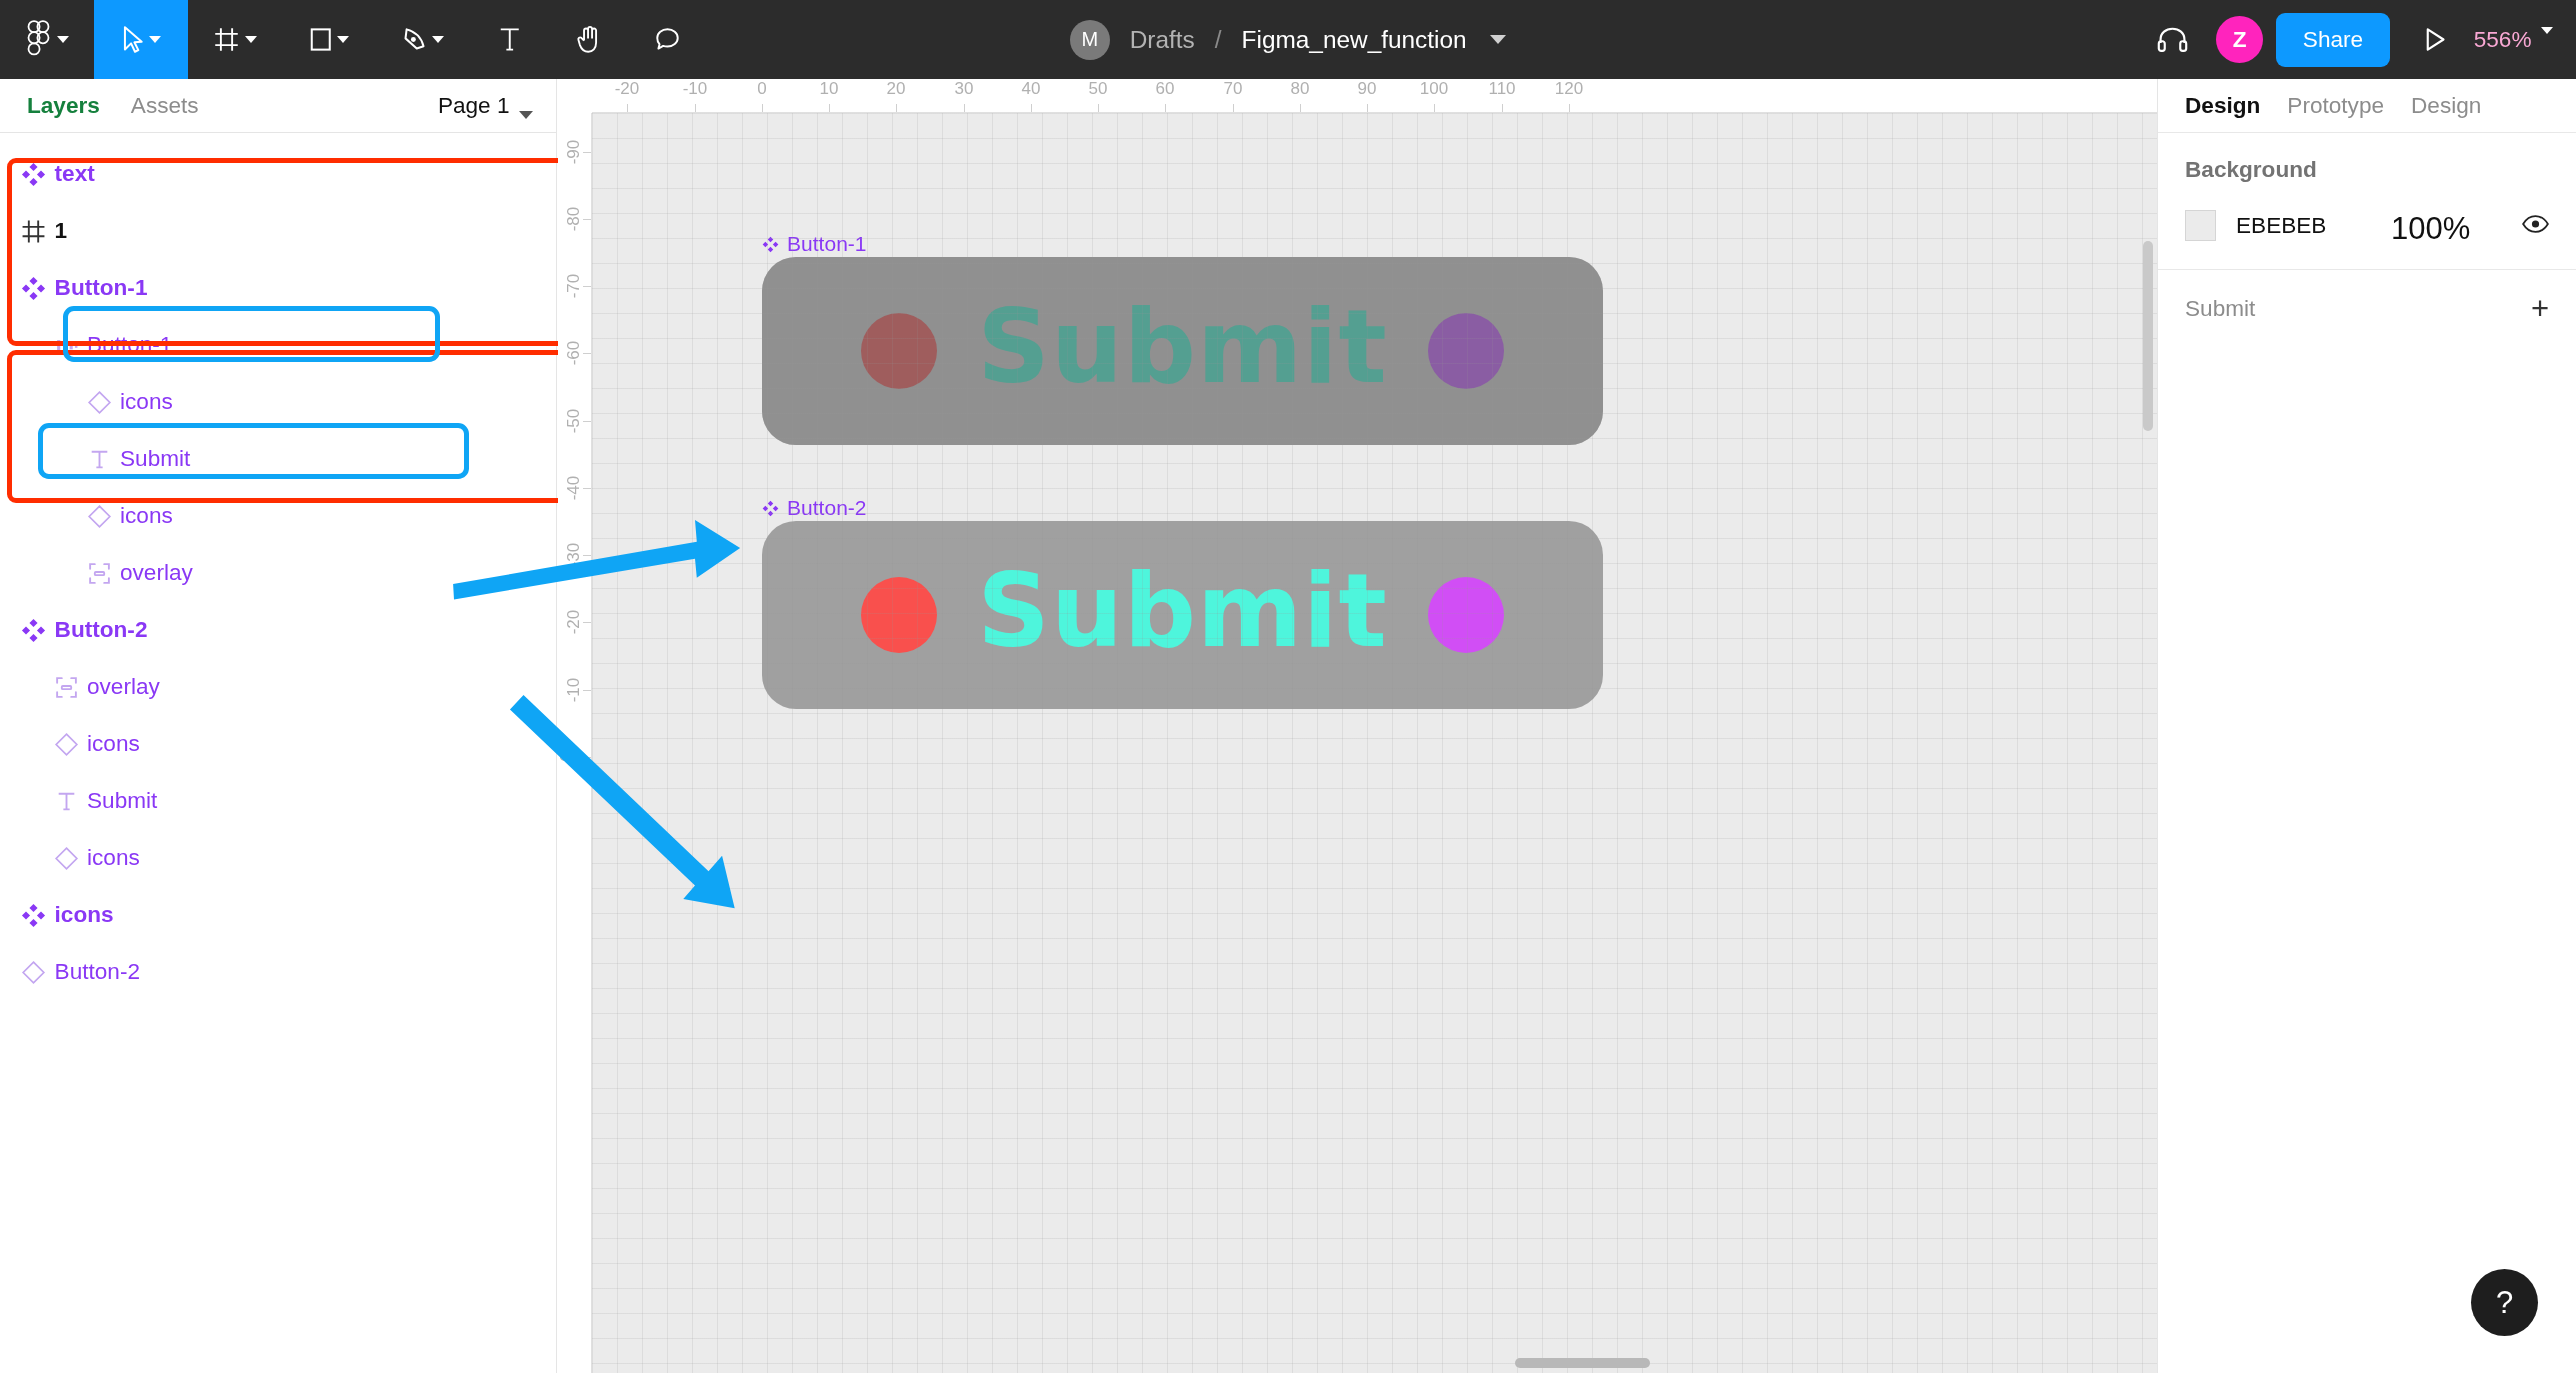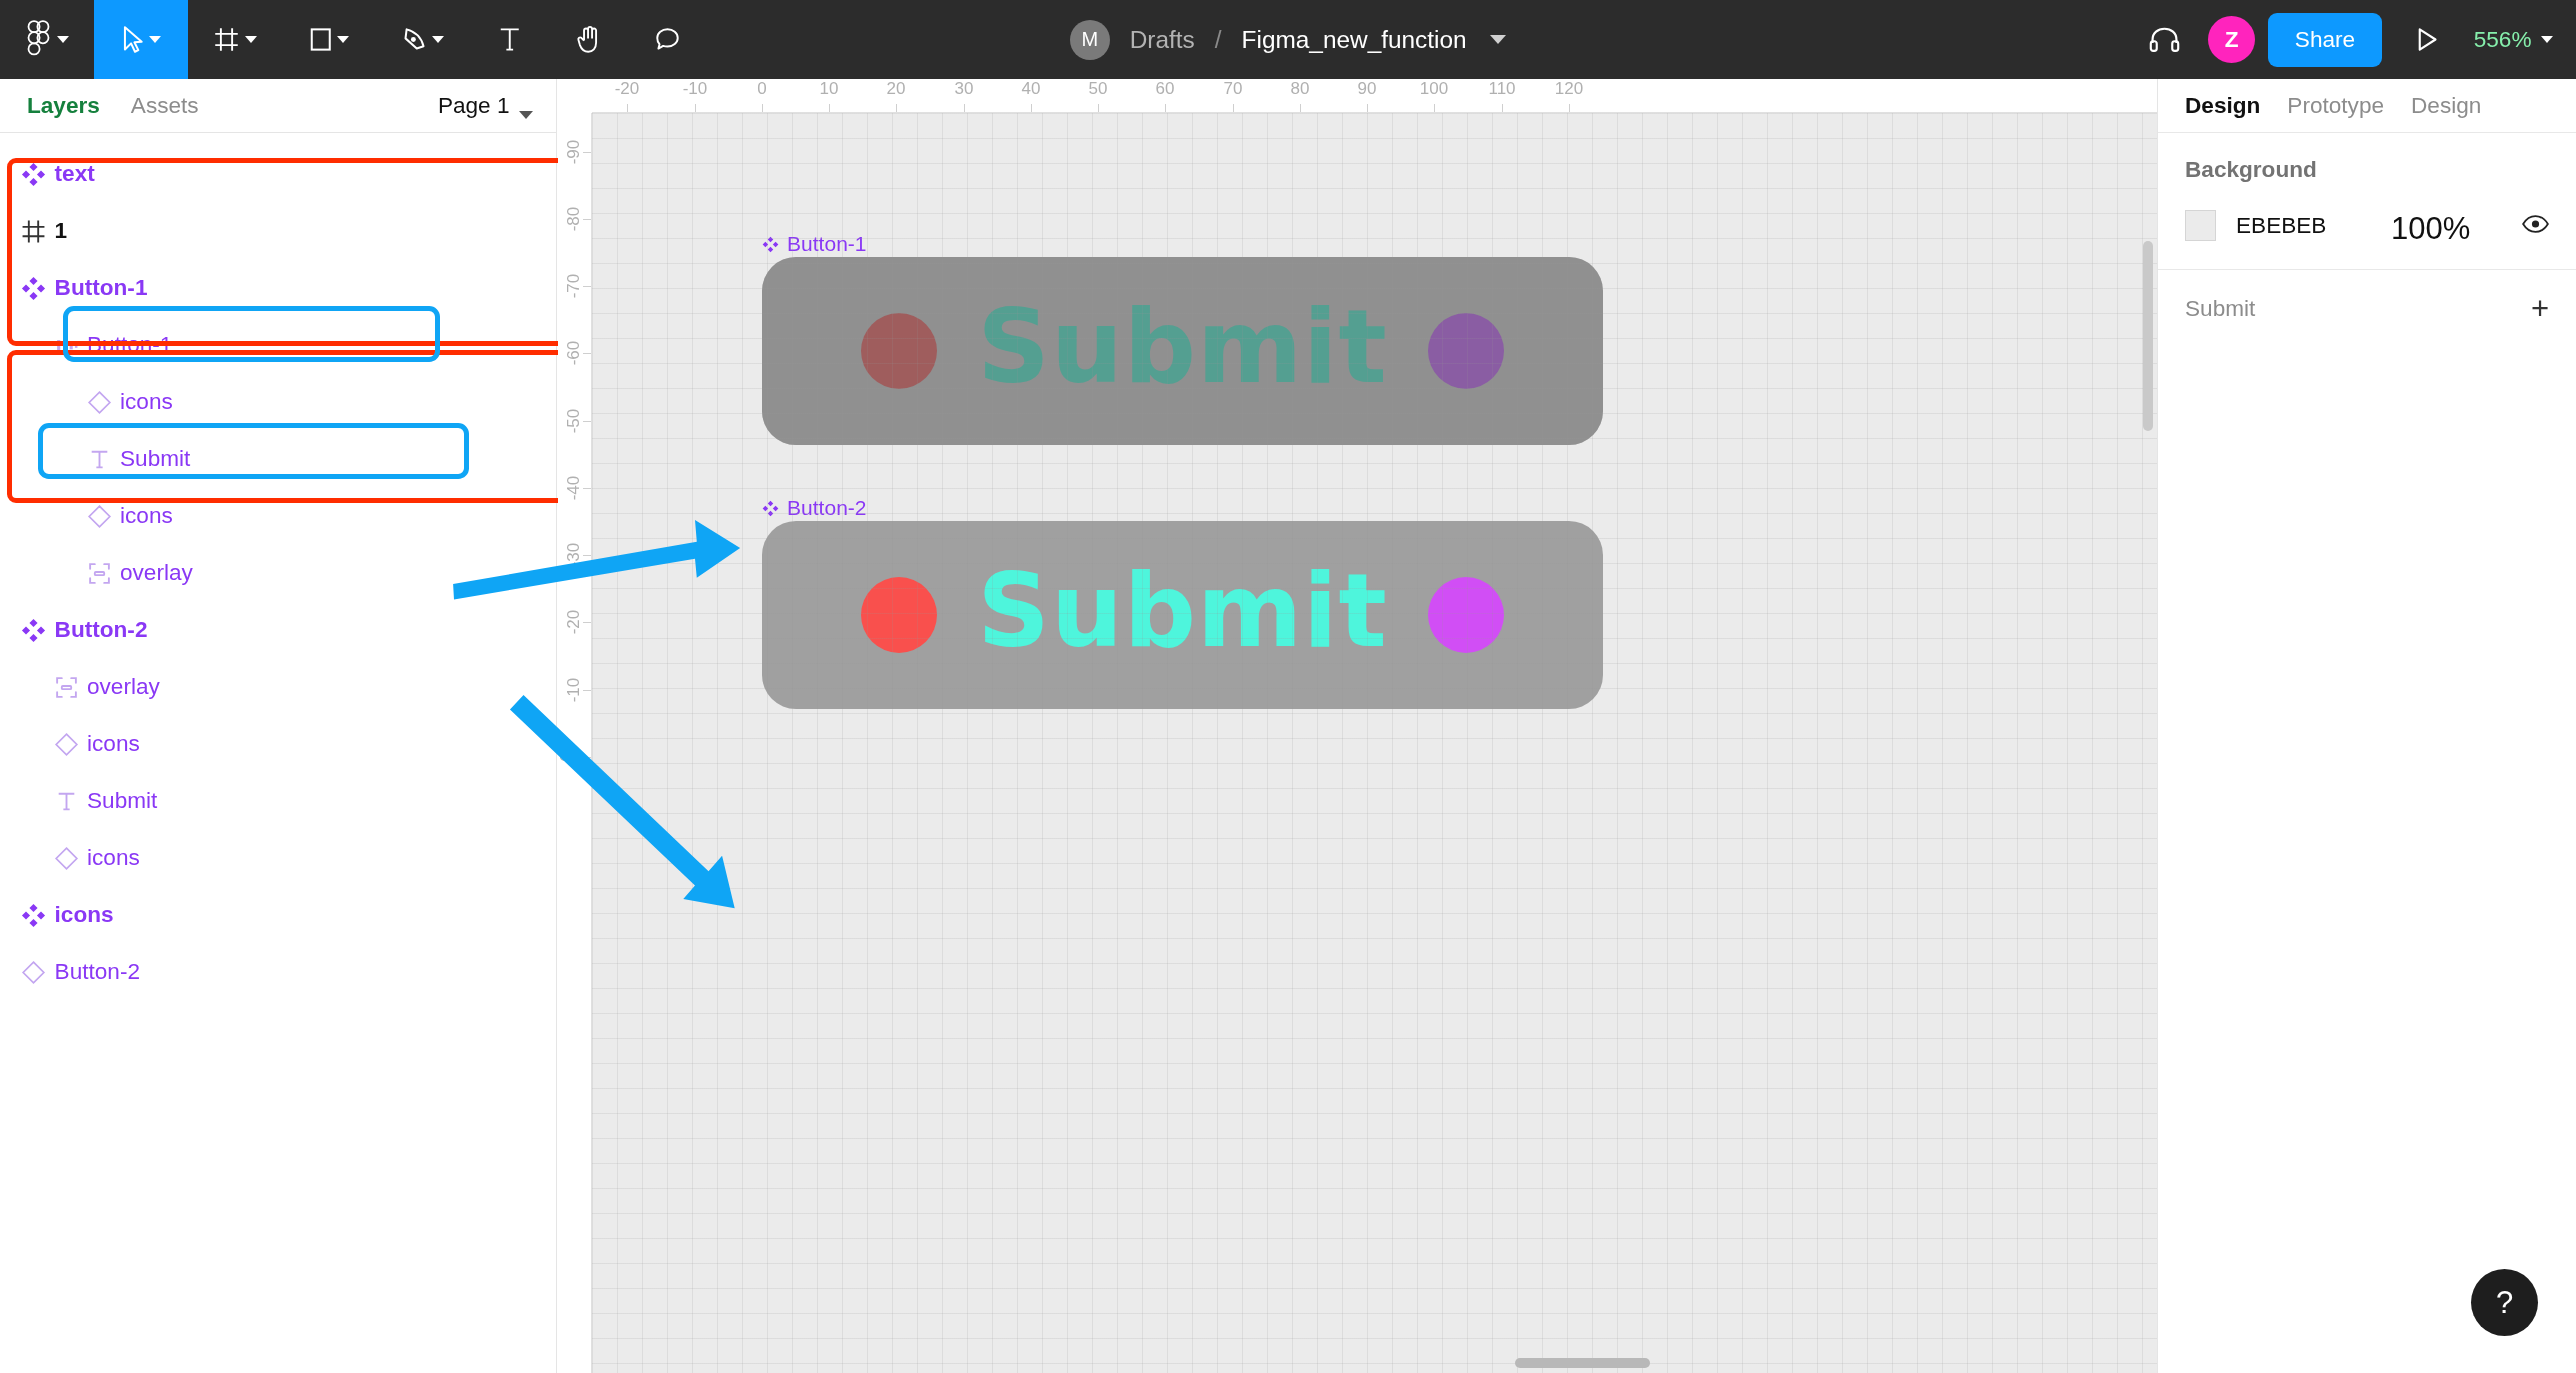--- a/index.html
+++ b/index.html
@@ -56,22 +56,22 @@
     width: 47px; height: 47px; border-radius: 50%;
     background: #ff24bd; color: #fff; font-size: 22.6px; font-weight: bold;
     display: flex; align-items: center; justify-content: center;
     cursor: pointer; margin: 0 12.6px;
   }
   .share-btn {
     background: #0d99ff; color: #fff; font-size: 22.6px;
     padding: 0 27px; height: 54px; border-radius: 9px;
     display: flex; align-items: center; cursor: pointer; margin-right: 12.6px;
   }
-  .zoomlabel { color: #86efac; font-size: 22.6px; display:flex; align-items:center;
-               gap: 9px; cursor:pointer; margin-left: 16px; }
+  .zoomlabel { color: #f9a8d4; font-size: 22.6px; display:flex; align-items:flex-start;
+               gap: 9px; cursor:pointer; margin-left: 8px; }
 
   
   .left {
     position: absolute; left: 0; top: 79px; width: 557px; height: 1294px;
     background: #fff; border-right: 0.9px solid #e5e5e5;
   }
   .left-tabs {
     height: 54px; display: flex; align-items: center; gap: 31px;
     padding: 0 27px; border-bottom: 0.9px solid #e5e5e5; position: relative;
   }

